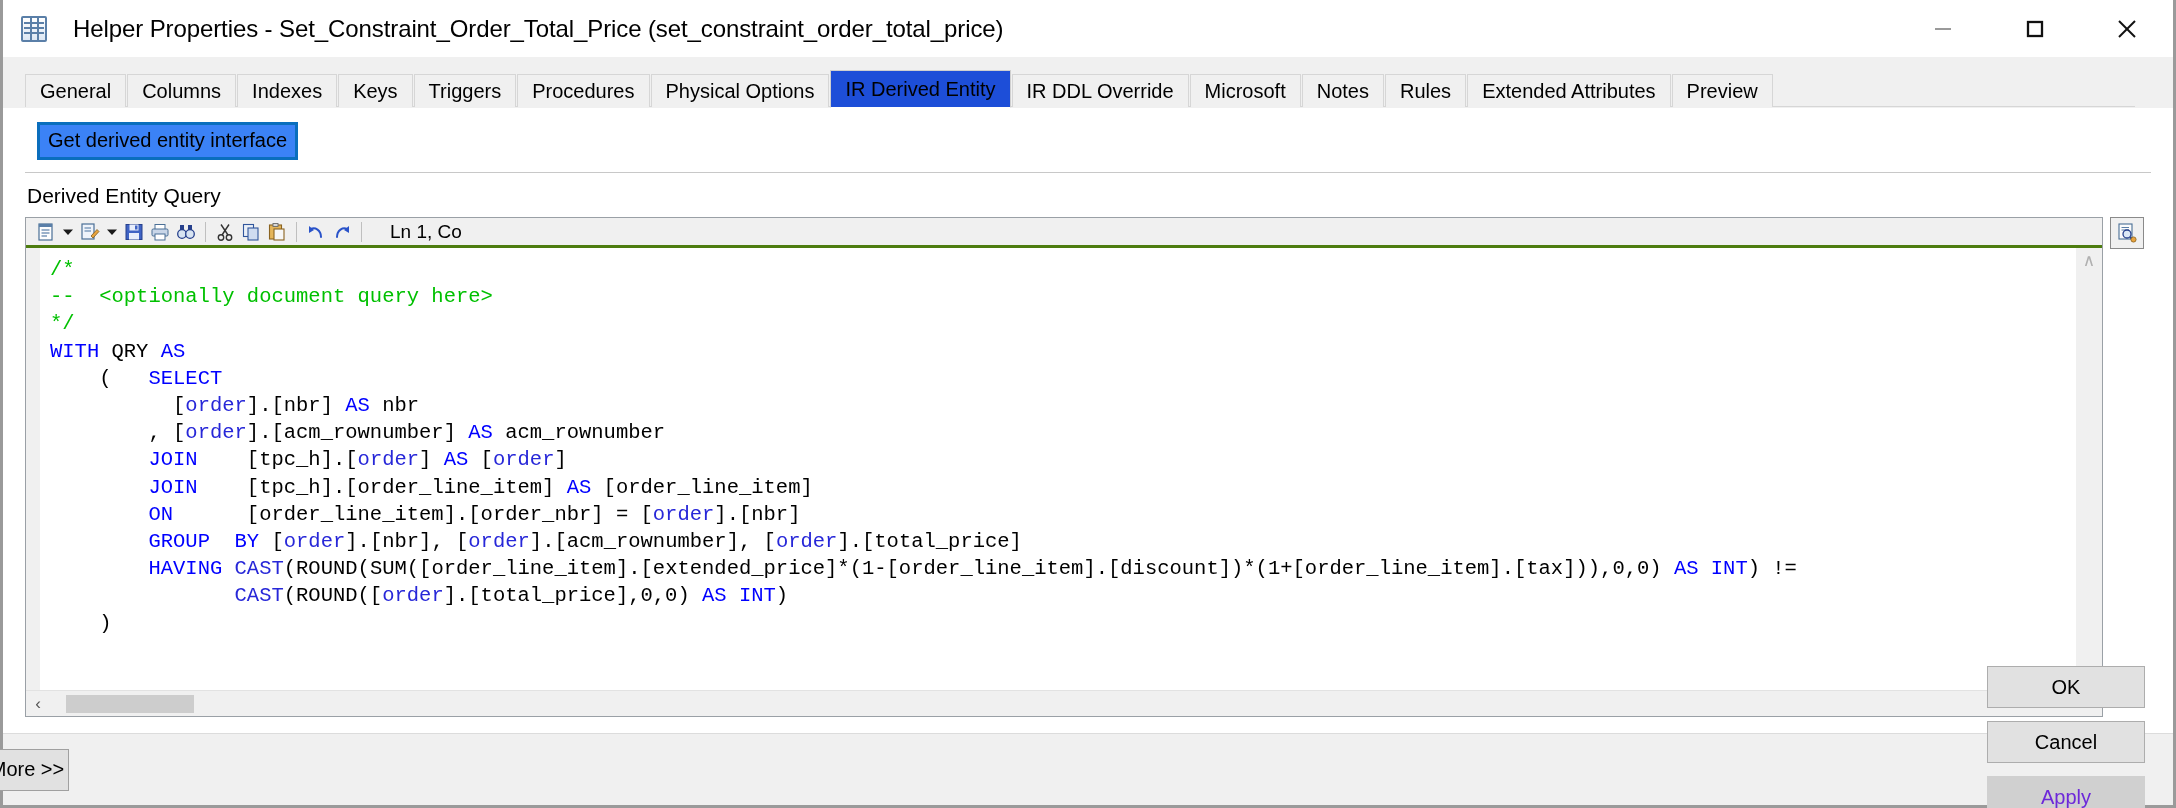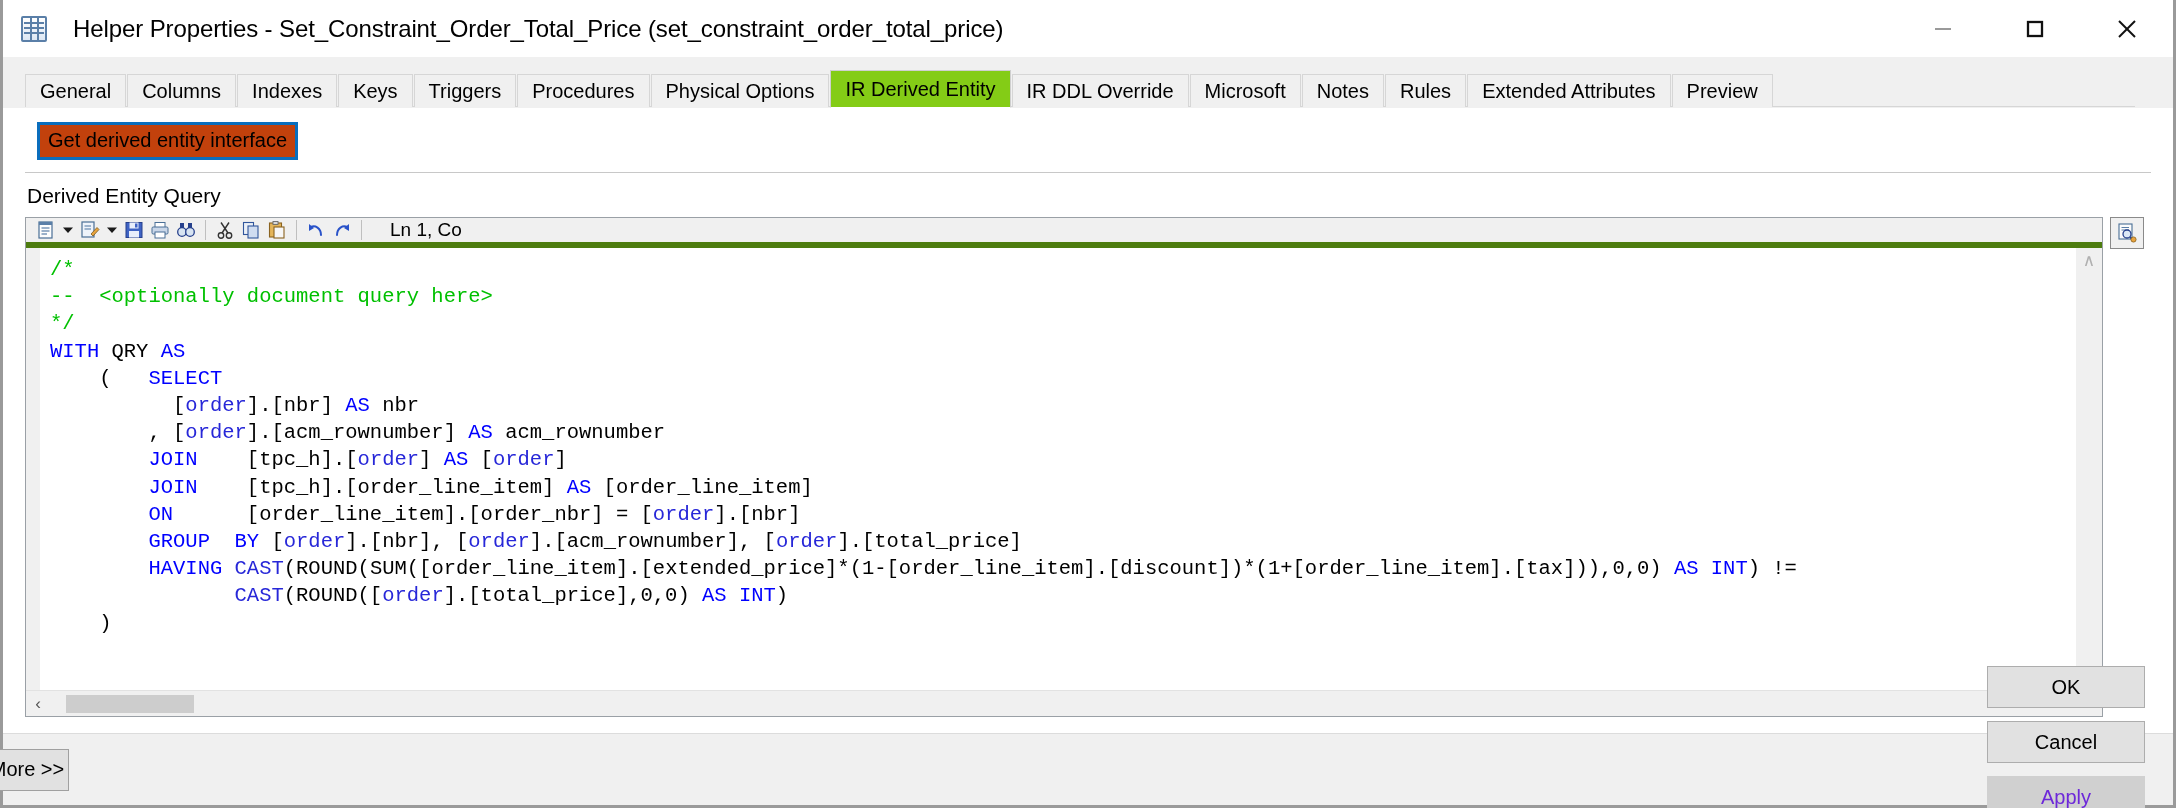--- a/index.html
+++ b/index.html
@@ -98,21 +98,21 @@
     font-size: 20px;
     color: #000;
     background: #f0f0f0;
     border: 1px solid #d6d6d6;
     border-bottom: none;
     margin-right: 1px;
     white-space: nowrap;
     cursor: default;
   }
   .tab.active {
-    background: #84cc16;
+    background: #1d4ed8;
     border: 1px solid #cfcfcf;
     border-bottom: 1px solid #ffffff;
     height: 38px;
     margin-bottom: -1px;
     position: relative;
     z-index: 3;
   }
   .tab-underline {
     height: 1px;
     background: #d6d6d6;
@@ -134,21 +134,21 @@
     min-height: 0;
   }
 
   .action-row {
     padding: 14px 0 0 12px;
     flex: 0 0 auto;
   }
   .btn-outline {
     display: inline-block;
     font-size: 20px;
-    background: #c2410c;
+    background: #3b82f6;
     border: 3px solid #0a6ebd;
     padding: 4px 8px 6px 8px;
     color: #000;
     cursor: default;
     line-height: 1.1;
   }
 
   .sep-line {
     height: 1px;
     background: #c8c8c8;
@@ -179,21 +179,21 @@
     min-width: 0;
   }
 
   .editor-toolbar {
     height: 30px;
     display: flex;
     align-items: center;
     background: #f0f0f0;
     padding-left: 7px;
     flex: 0 0 auto;
-    border-bottom: 6px solid #4d7c0f;
+    border-bottom: 3px solid #4d7c0f;
   }
   .tb-item {
     width: 26px; height: 26px;
     display: flex; align-items: center; justify-content: center;
     cursor: default;
   }
   .tb-caret {
     width: 18px; height: 26px;
     display: flex; align-items: center; justify-content: center;
     cursor: default;

